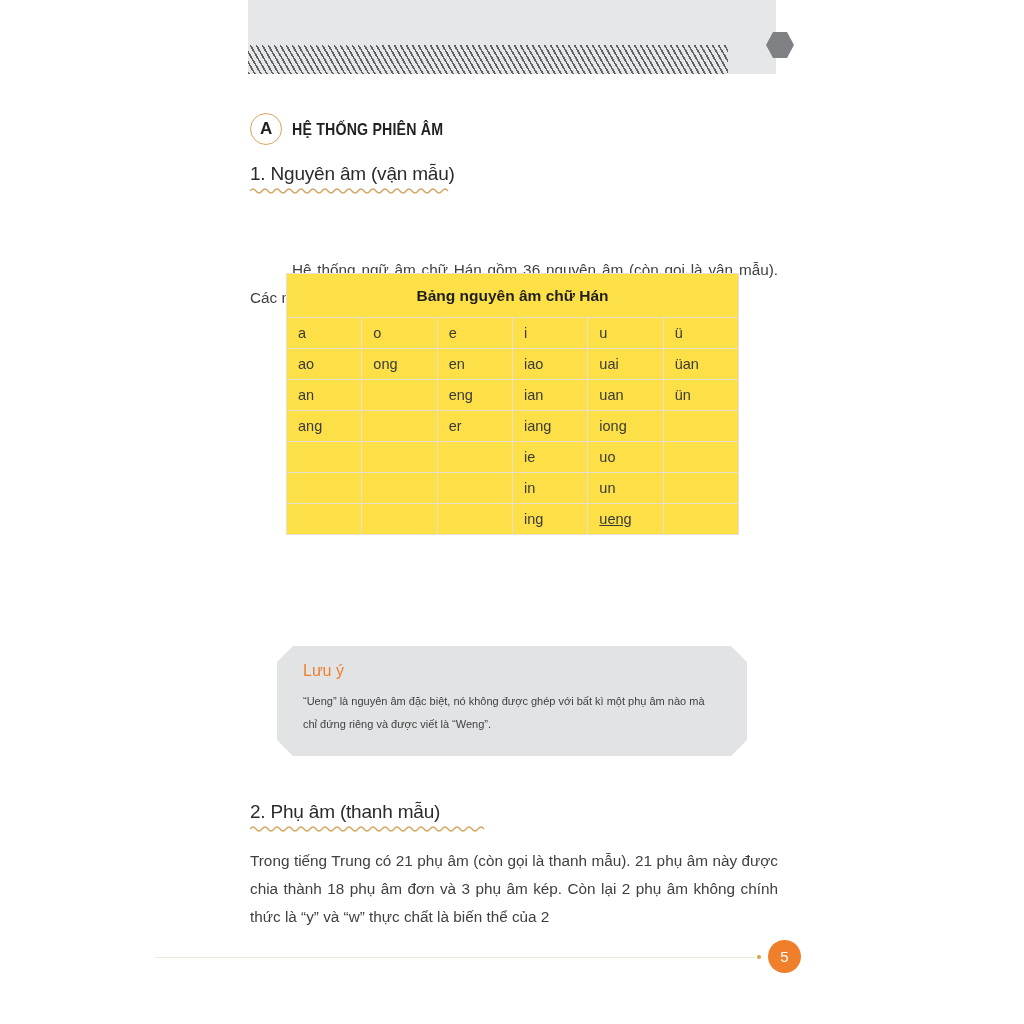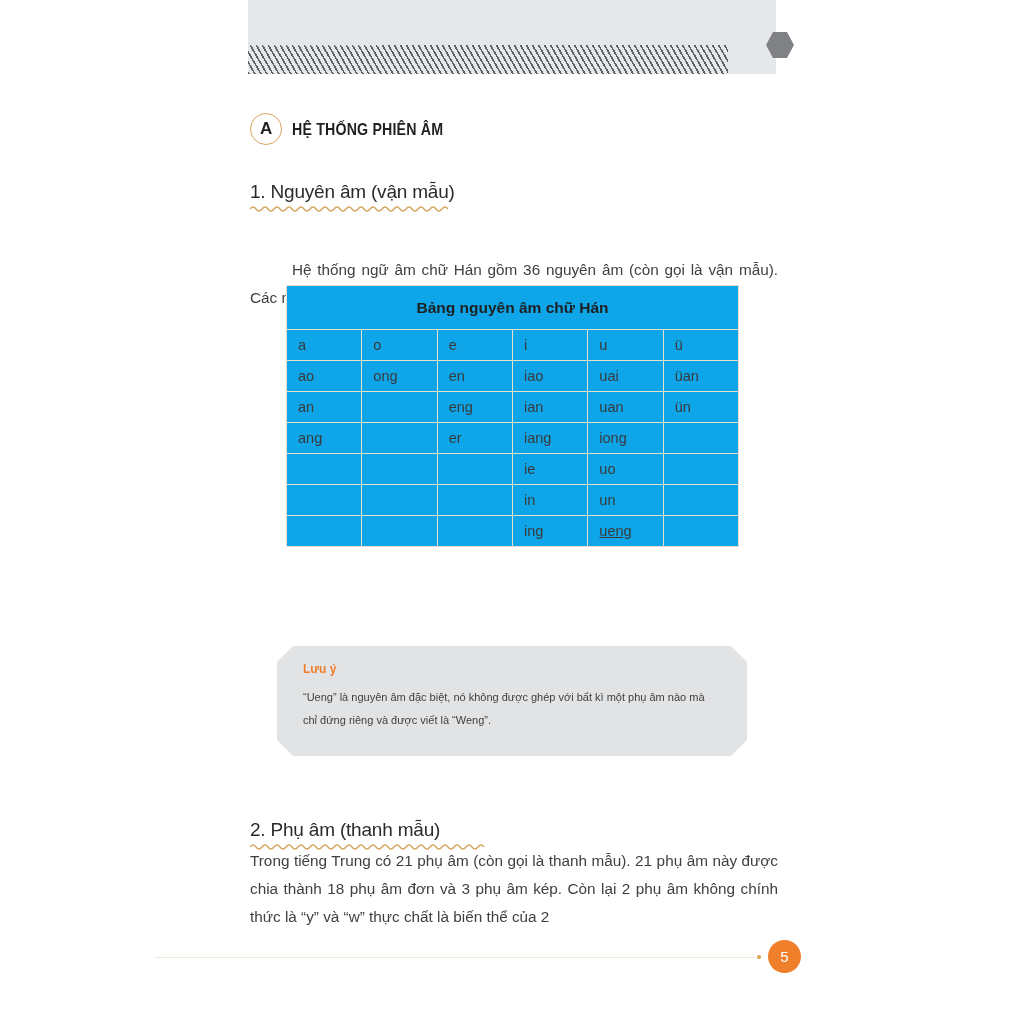--- a/index.html
+++ b/index.html
@@ -87,21 +87,20 @@
     white-space: nowrap;
   }
 
   
   .heading {
     position: absolute;
     font-size: 19px;
     color: #2b2b2b;
     white-space: nowrap;
     letter-spacing: -0.2px;
-    margin-top: 18px;
   }
   .heading .squiggle {
     display: block;
     margin-top: 2px;
     height: 7px;
   }
   .heading .squiggle svg { display:block; height:7px; }
 
   #heading-1 { left: 250px; top: 163px; }
   #heading-2 { left: 250px; top: 801px; }
@@ -128,22 +127,21 @@
   }
 
   
   .vowel-table {
     position: absolute;
     left: 286px;
     top: 273px;
     width: 453px;
     border-collapse: collapse;
     table-layout: fixed;
-    background: #0ea5e9;
-    margin-top: 12px;
+    background: #fde047;
   }
   .vowel-table td, .vowel-table th {
     border: 1px solid #e8e0cf;
     height: 31px;
     padding: 0 0 0 11px;
     font-size: 14.5px;
     font-weight: normal;
     color: #3a3a3a;
     text-align: left;
     vertical-align: middle;
@@ -171,22 +169,22 @@
     box-sizing: border-box;
     padding: 16px 26px 18px 26px;
     clip-path: polygon(
       16px 0, calc(100% - 16px) 0,
       100% 16px, 100% calc(100% - 16px),
       calc(100% - 16px) 100%, 16px 100%,
       0 calc(100% - 16px), 0 16px);
   }
   .note-title {
     color: #ee7f2d;
-    font-weight: bold;
-    font-size: 12px;
+    font-weight: normal;
+    font-size: 16px;
     margin-bottom: 10px;
   }
   .note-body {
     font-size: 11px;
     line-height: 23px;
     color: #3f3f3f;
   }
 
   
   .footer-rule {

